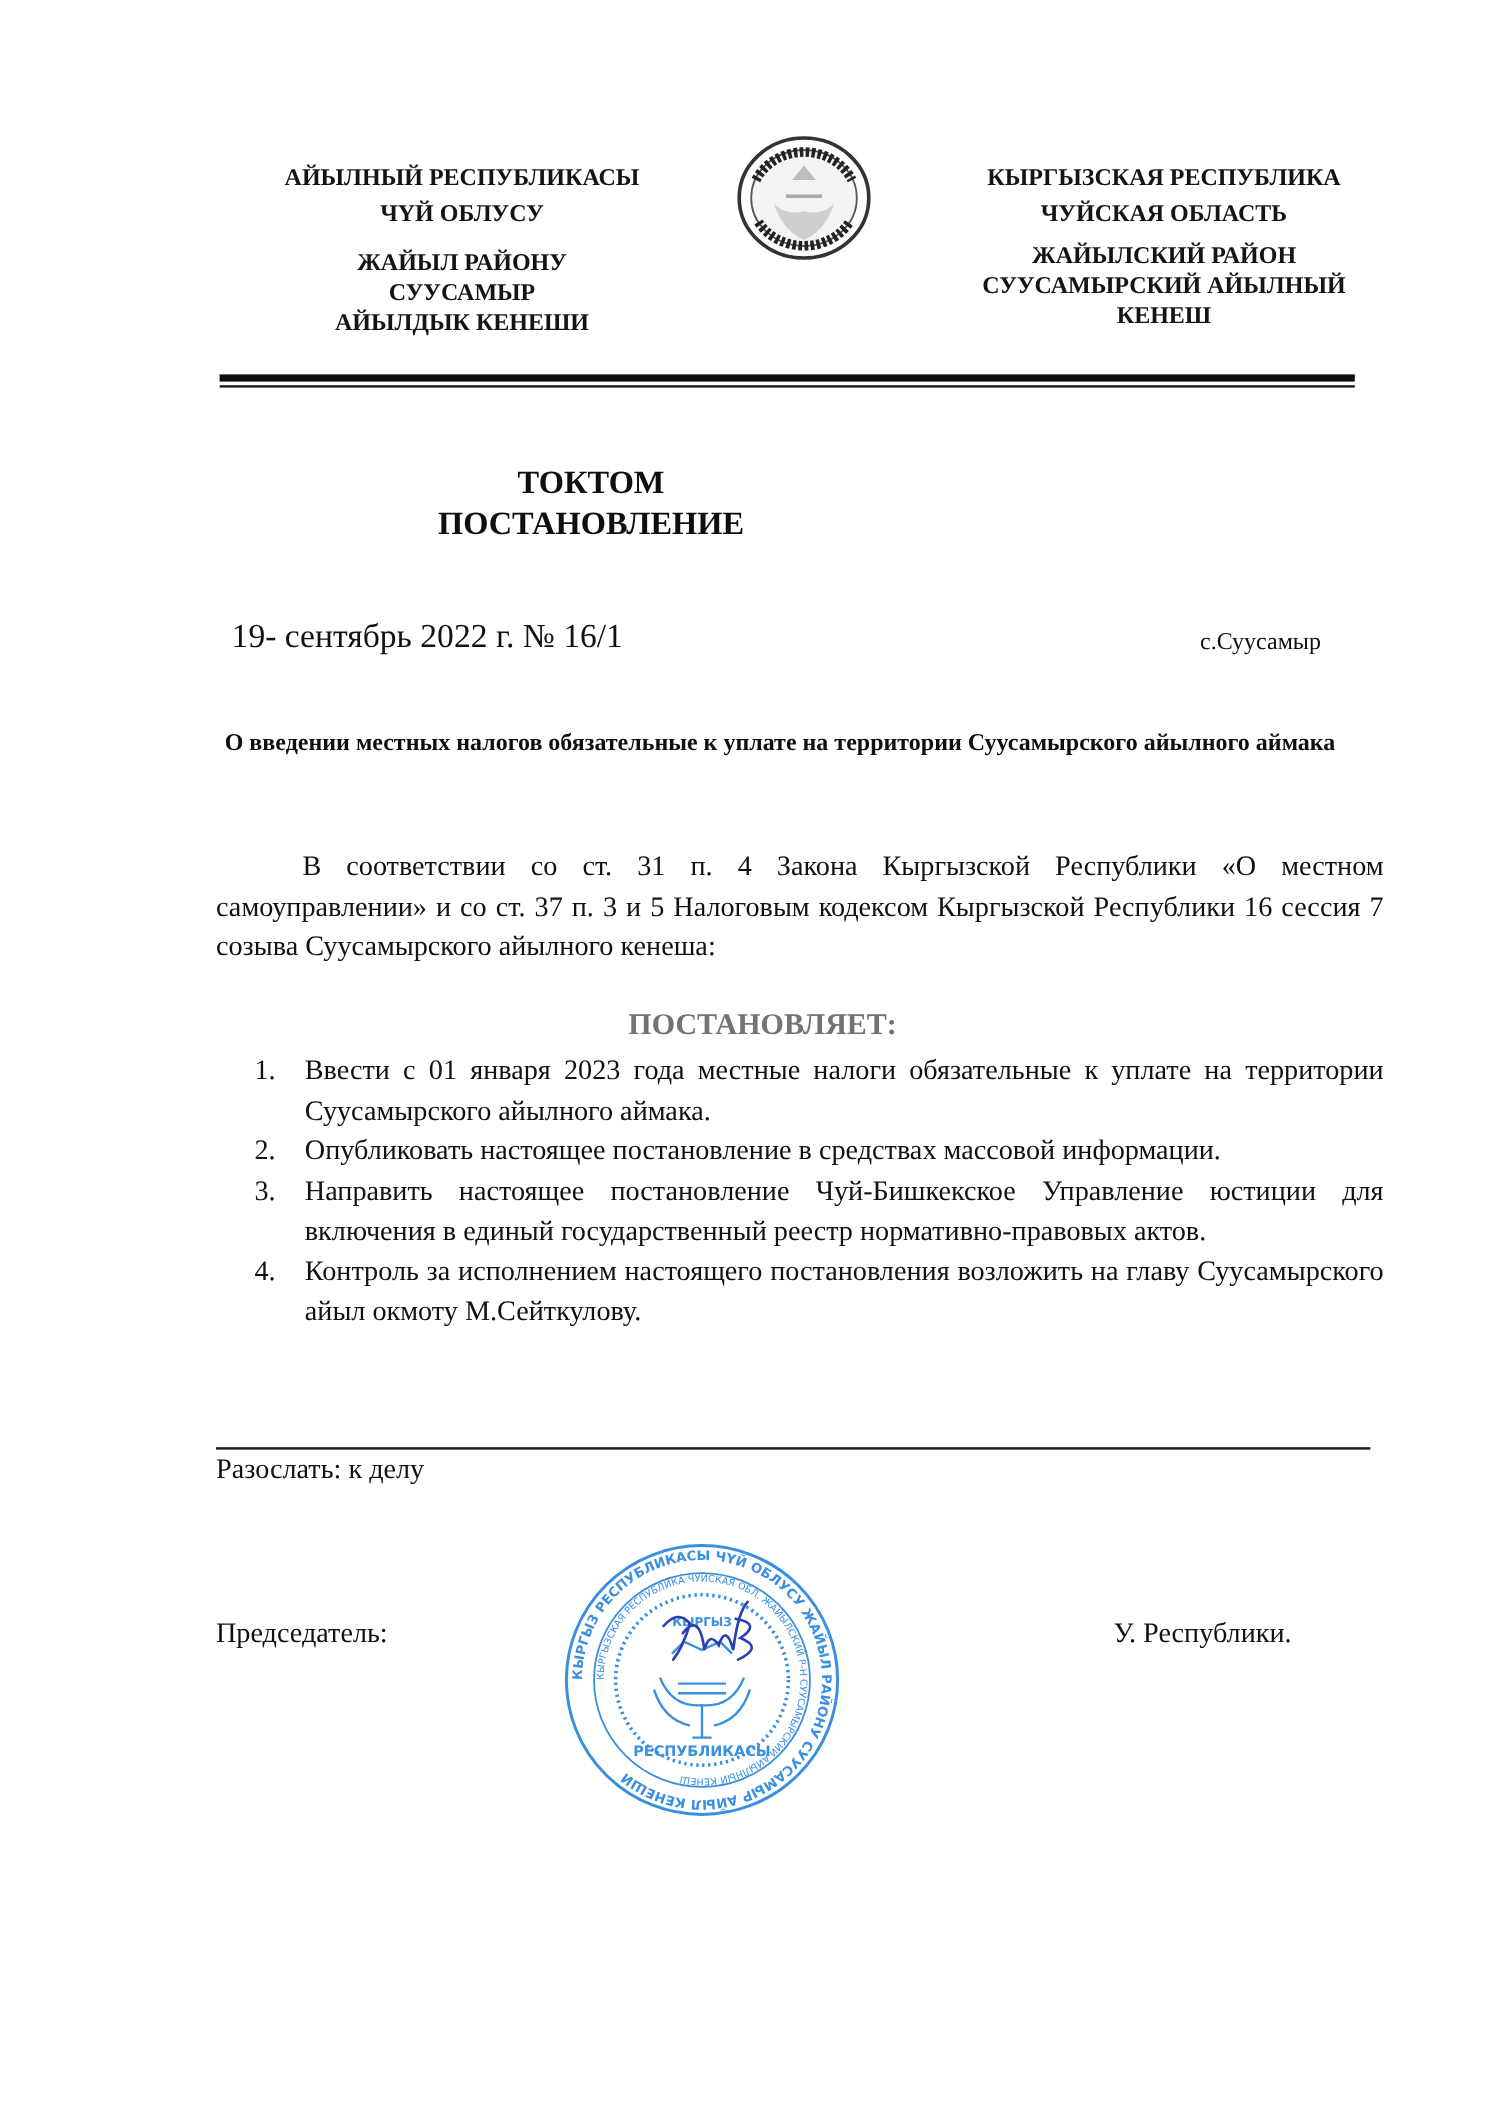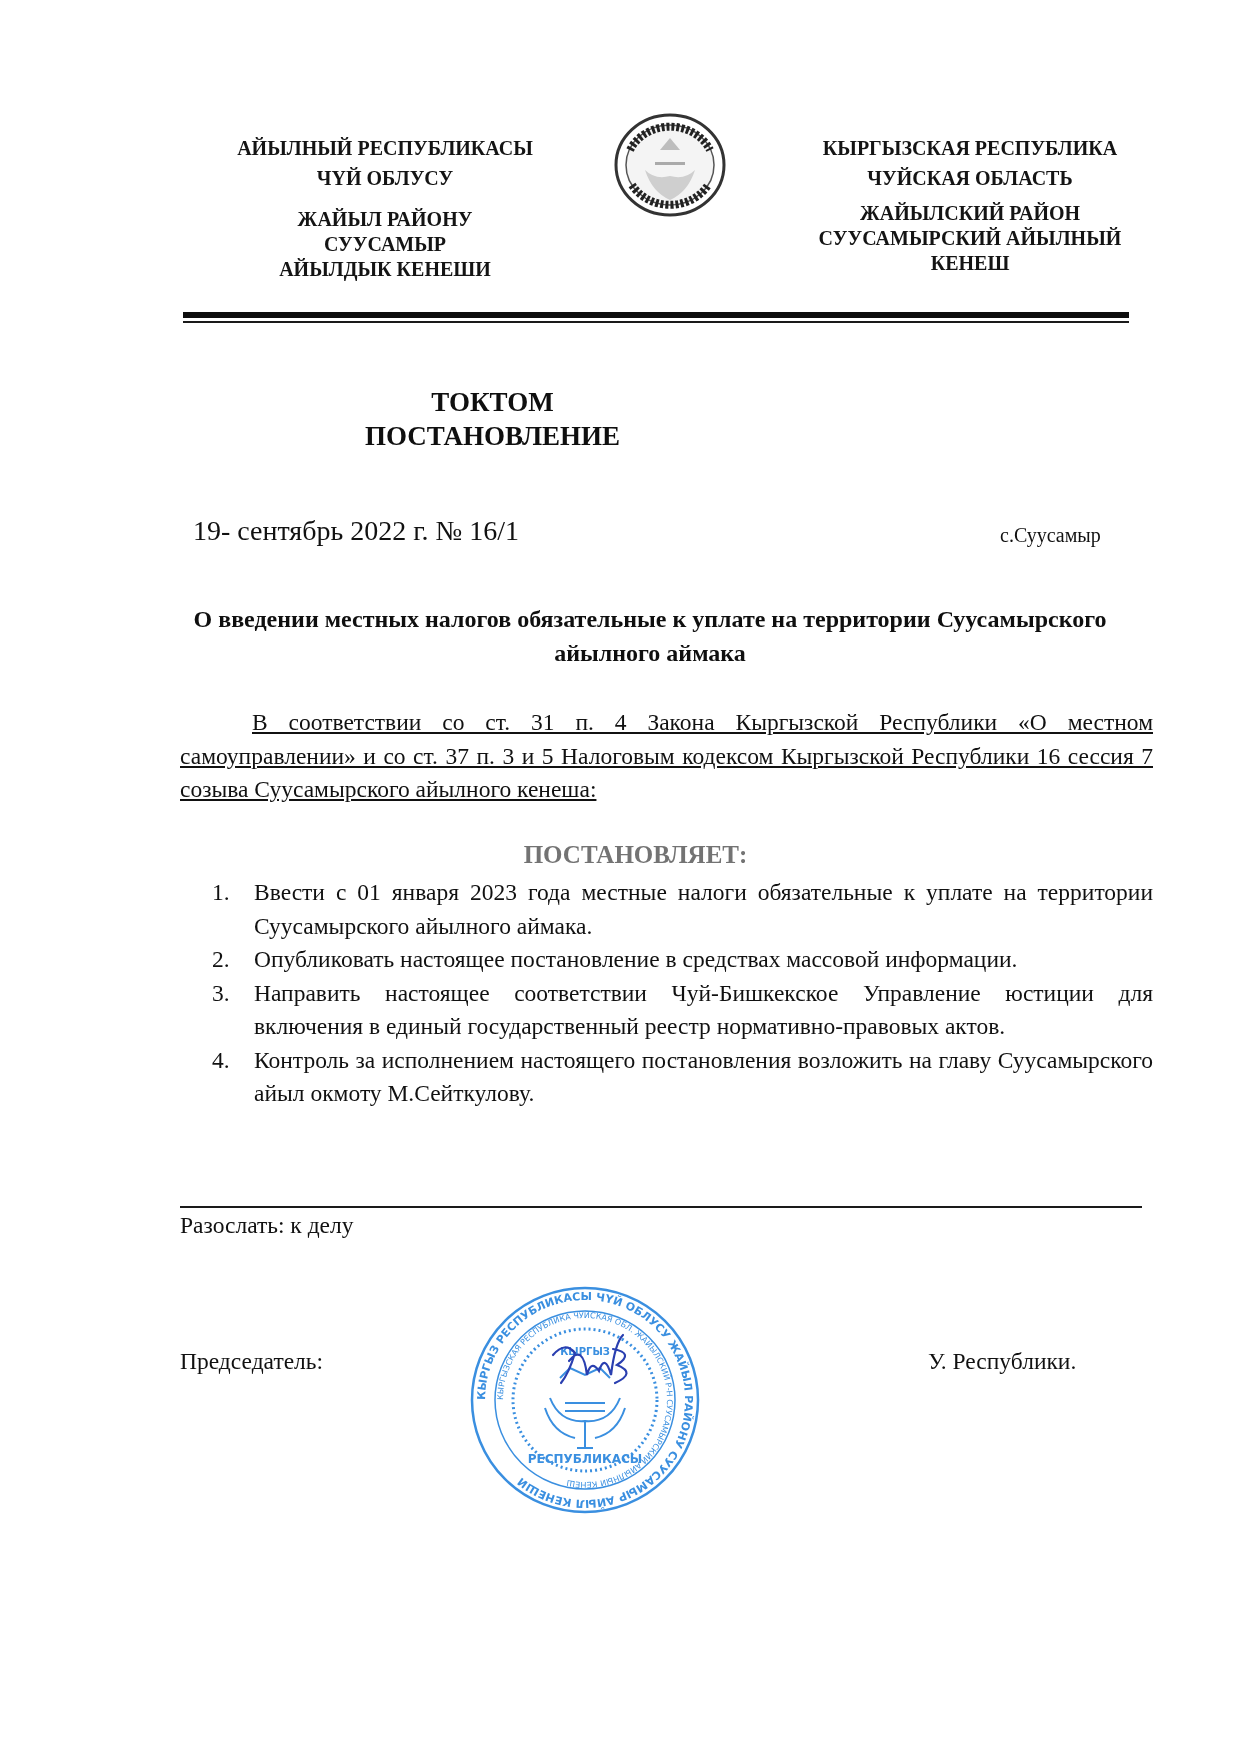--- a/index.html
+++ b/index.html
@@ -12,22 +12,22 @@
   .hdr-left { left: 215px; width: 340px; top: 133px; }
   .hdr-right { left: 795px; width: 350px; top: 133px; }
   .hdr-col .gap { height: 14px; }
   .hdr-col .tight { line-height: 25px; }
   .emblem { left: 610px; top: 110px; width: 120px; height: 110px; }
   .rule-thick { left: 183px; top: 312px; width: 946px; height: 6px; background: #0d0d0d; }
   .rule-thin { left: 183px; top: 321px; width: 946px; height: 2px; background: #1a1a1a; }
   .title { left: 0; width: 985px; text-align: center; font-weight: bold; font-size: 27px; line-height: 34px; top: 385px; color: #0f0f0f; }
   .date { left: 193px; top: 515px; font-size: 28px; color: #111; }
   .place { left: 1000px; top: 524px; font-size: 20px; color: #111; white-space: nowrap; }
-  .subject { left: 180px; width: 940px; top: 602px; text-align: center; font-weight: bold; font-size: 24px; line-height: 34px; color: #0f0f0f; }
-  .body-text { left: 180px; width: 973px; top: 706px; font-size: 23.5px; line-height: 33.5px; text-align: justify; text-indent: 72px; color: #111; text-decoration: underline; }
+  .subject { left: 180px; width: 940px; top: 602px; text-align: center; font-weight: bold; font-size: 20px; line-height: 34px; color: #0f0f0f; }
+  .body-text { left: 180px; width: 973px; top: 706px; font-size: 23.5px; line-height: 33.5px; text-align: justify; text-indent: 72px; color: #111; }
   .resolves { left: 0; width: 1239px; text-align: center; top: 841px; font-weight: bold; font-size: 25px; color: #737373; margin-left: 16px; }
   .items { left: 180px; width: 973px; top: 876px; margin: 0; padding: 0; list-style: none; font-size: 23.5px; line-height: 33.5px; color: #111; }
   .items li { position: relative; padding-left: 74px; text-align: justify; }
   .items li .num { position: absolute; left: 32px; top: 0; }
   .rule-bottom { left: 180px; top: 1206px; width: 962px; height: 2px; background: #1a1a1a; }
   .dispatch { left: 180px; top: 1212px; font-size: 23.5px; color: #111; }
   .chair-label { left: 180px; top: 1348px; font-size: 23.5px; color: #111; }
   .chair-name { left: 928px; top: 1348px; font-size: 23.5px; color: #111; white-space: nowrap; }
   .stamp { left: 465px; top: 1283px; width: 240px; height: 235px; }
 </style>
@@ -83,21 +83,21 @@
   <li>
     <span class="num">1.</span>
     <span>Ввести с 01 января 2023 года местные налоги обязательные к уплате на территории Суусамырского айылного аймака.</span>
   </li>
   <li>
     <span class="num">2.</span>
     <span>Опубликовать настоящее постановление в средствах массовой информации.</span>
   </li>
   <li>
     <span class="num">3.</span>
-    <span>Направить настоящее соответствии Чуй-Бишкекское Управление юстиции для включения в единый государственный реестр нормативно-правовых актов.</span>
+    <span>Направить настоящее постановление Чуй-Бишкекское Управление юстиции для включения в единый государственный реестр нормативно-правовых актов.</span>
   </li>
   <li>
     <span class="num">4.</span>
     <span>Контроль за исполнением настоящего постановления возложить на главу Суусамырского айыл окмоту М.Сейткулову.</span>
   </li>
 </ol>
 
 <div class="abs rule-bottom"></div>
 <div class="abs dispatch">Разослать: к делу</div>
 

